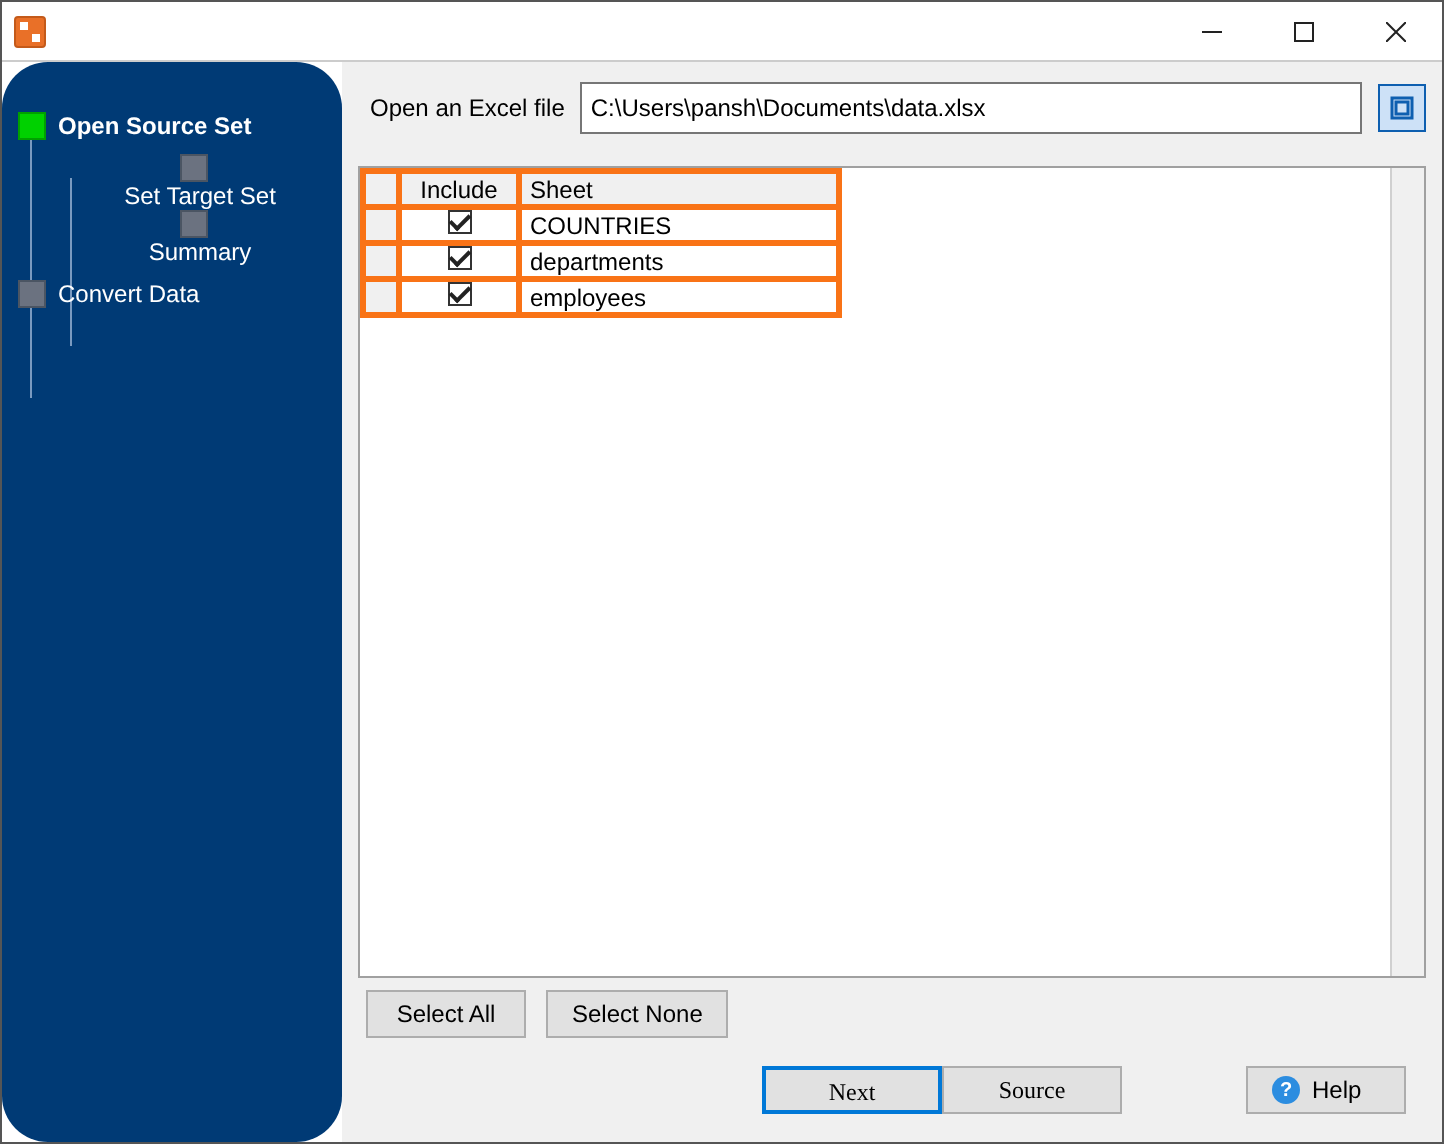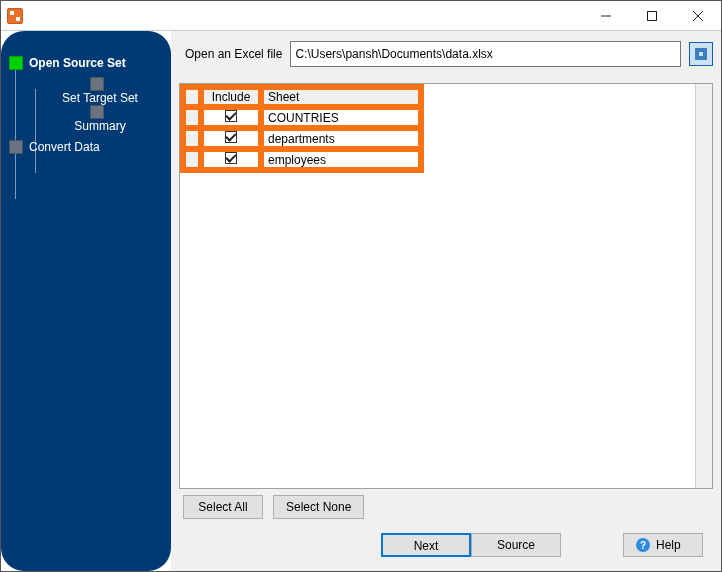--- a/index.html
+++ b/index.html
@@ -129,21 +129,21 @@
     position: relative;
   }
   .grid-area .scroll-gutter {
     position:absolute; right:0; top:0; bottom:0; width:17px; background:#f0f0f0; border-left:1px solid #d0d0d0;
   }
   table.sheet-grid {
     border-collapse: collapse;
     font-size: 12px;
   }
   table.sheet-grid th, table.sheet-grid td {
-    border: 6px solid #f97316;
+    border: 3px solid #f97316;
     padding: 0 4px;
     height: 18px;
     text-align: left;
     background: #fff;
   }
   table.sheet-grid th {
     background: #f0f0f0;
     font-weight: normal;
   }
   .rowhdr { width: 18px; background: #f0f0f0 !important; }
@@ -182,20 +182,21 @@
   .footer {
     padding: 10px 10px 6px;
     display: flex;
     align-items: center;
   }
   .footer .center-btns {
     flex:1;
     display:flex;
     justify-content:center;
     padding-left: 130px;
+    font-family: Liberation Serif, serif;
   }
   .btn.primary {
     border: 2px solid #0078d7;
     background: #e1e1e1;
   }
   .help-btn {
     display: flex; align-items: center; gap: 6px;
   }
   .help-icon {
     width: 14px; height: 14px; border-radius: 50%;

